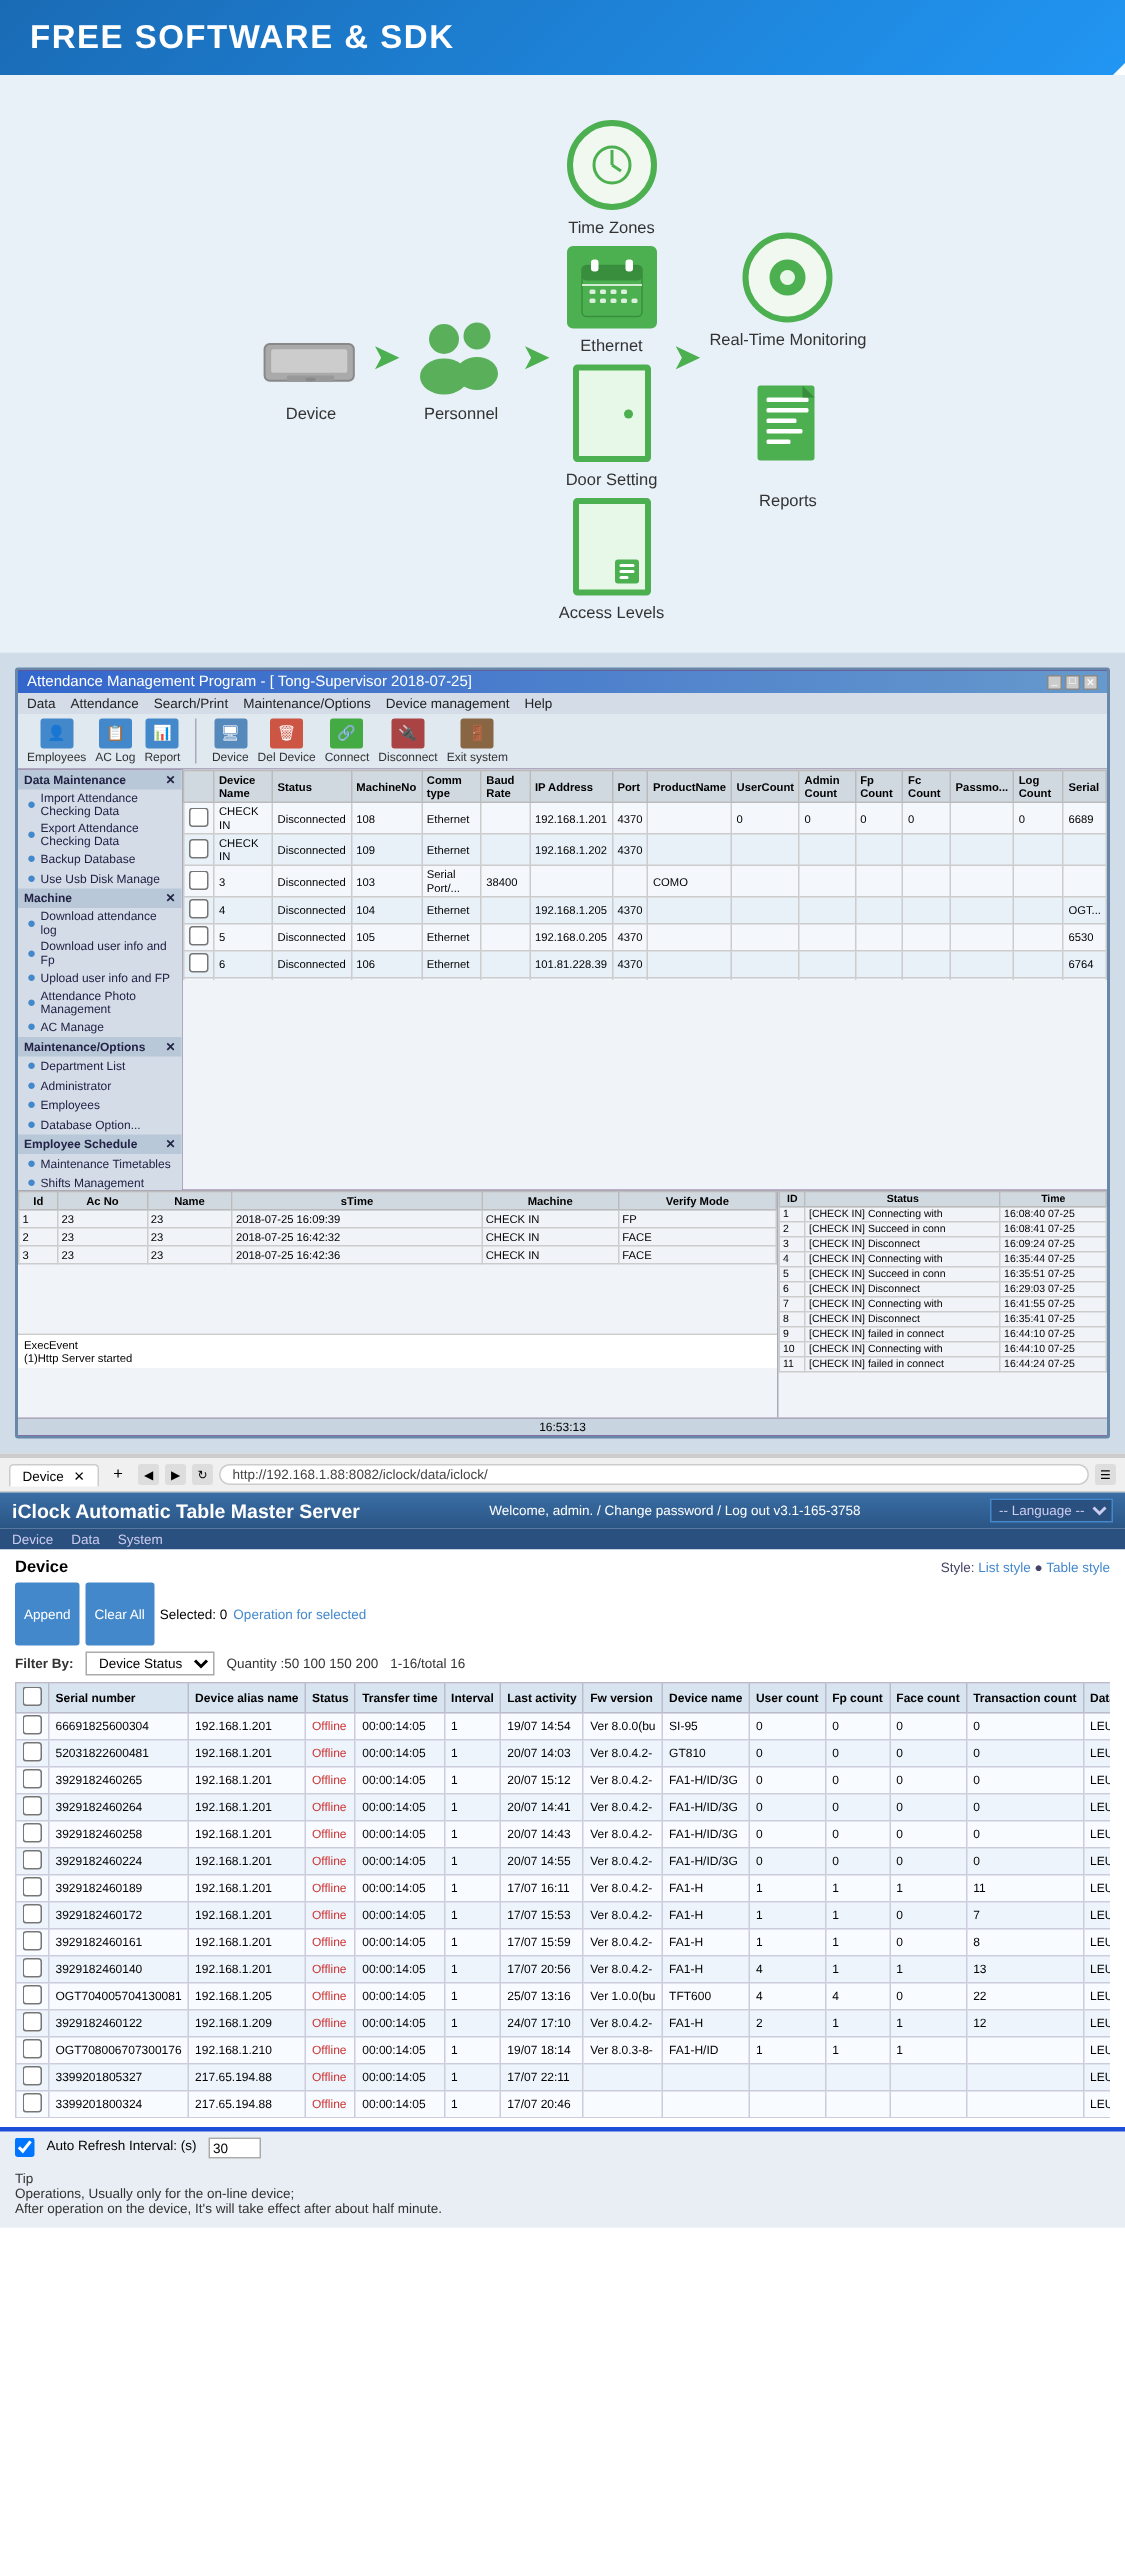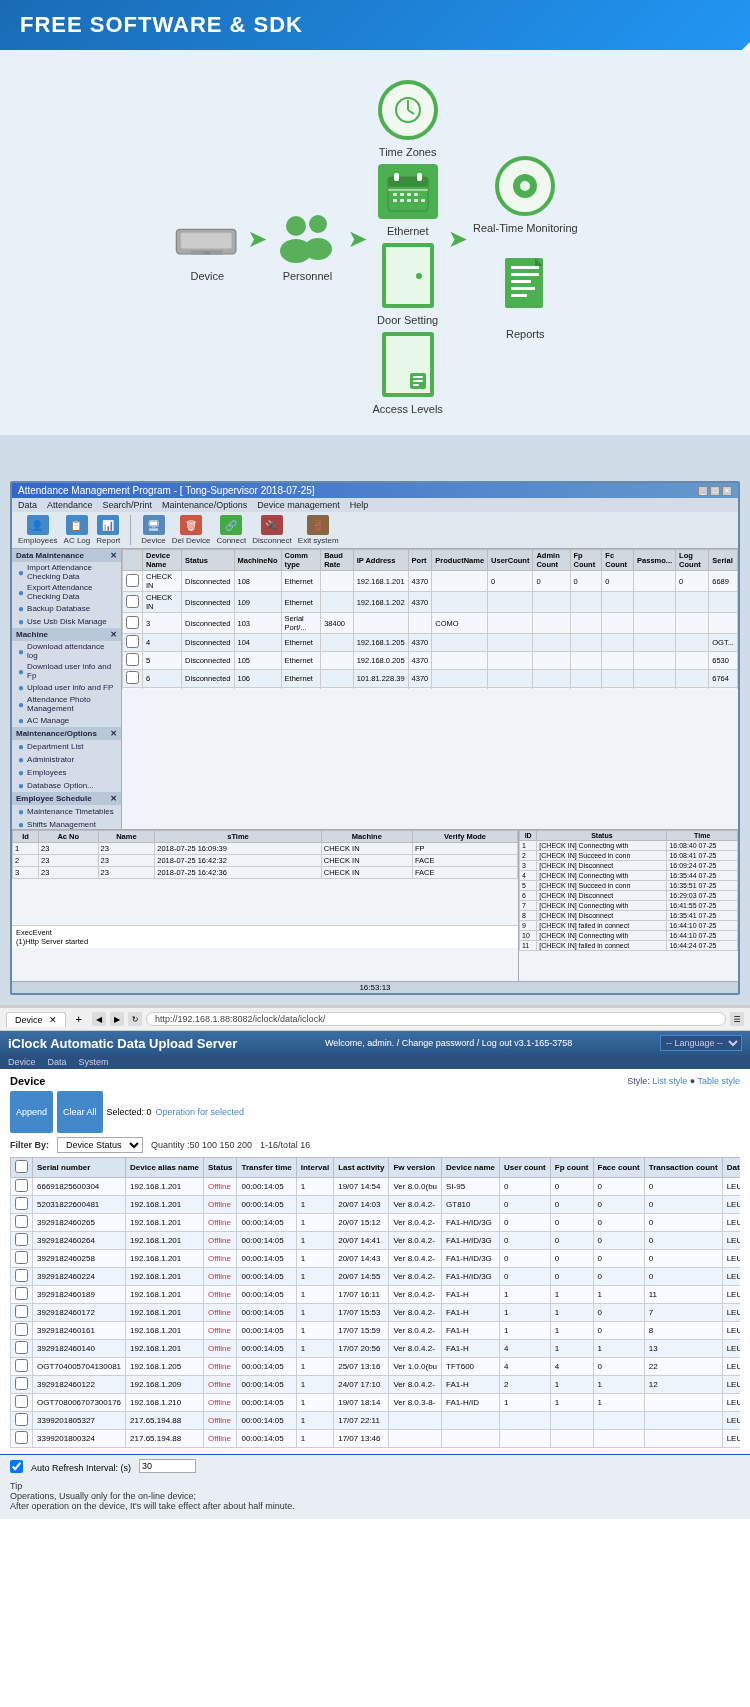--- a/index.html
+++ b/index.html
@@ -89,21 +89,20 @@
     
     .attn-section {
       background: #d0dce8;
       padding: 10px;
     }
     .attn-window {
       background: #701a75;
       border: 2px solid #6888aa;
       border-radius: 2px;
       overflow: hidden;
-      margin-top: 36px;
     }
     .attn-titlebar {
       background: linear-gradient(to right, #3366cc, #6699cc);
       color: #fff;
       font-size: 10px;
       padding: 2px 6px;
       display: flex;
       justify-content: space-between;
       align-items: center;
     }
@@ -361,26 +360,26 @@
       white-space: nowrap;
     }
     .device-table tr:nth-child(even) { background: #eef4fb; }
     .device-table tr:nth-child(odd) { background: #f8fbff; }
     .status-offline { color: #cc3333; font-size: 8px; }
     .cb { width: 12px; }
     
     .bottom-bar {
       background: #e8eef4;
       padding: 4px 10px;
-      display: flex; align-items: flex-end; gap: 8px;
+      display: flex; align-items: flex-start; gap: 8px;
       font-size: 9px;
-      border-top: 1px solid #1d4ed8;
+      border-top: 3px solid #1d4ed8;
     }
     .interval-input {
-      width: 57px;
+      width: 35px;
       border: 1px solid #aaa;
       font-size: 9px;
       padding: 1px 2px;
     }
     .tip-section {
       background: #e8eef4;
       padding: 4px 10px 8px;
       font-size: 9px; color: #333;
     }
     .tip-label { font-weight: normal; }
@@ -937,21 +936,21 @@
     <div class="browser-controls">
       <div class="ctrl-btn">◀</div>
       <div class="ctrl-btn">▶</div>
       <div class="ctrl-btn">↻</div>
     </div>
     <div class="url-bar">http://192.168.1.88:8082/iclock/data/iclock/</div>
     <div class="ctrl-btn">☰</div>
   </div>
 
   <div class="iclock-header">
-    <span style="font-size:13px;font-weight:bold;">iClock Automatic Data Upload Server</span>
+    <span style="font-size:13px;font-weight:bold;">iClock Automatic Table Master Server</span>
     <span style="font-size:9px;">Welcome, admin. / Change password / Log out  v3.1-165-3758</span>
     <select style="font-size:9px;background:#2a5080;color:#cce;border:1px solid #4488cc;padding:1px;">
       <option>-- Language --</option>
     </select>
   </div>
 
   <div class="iclock-nav">
     <span>Device</span>
     <span>Data</span>
     <span>System</span>
@@ -1227,21 +1226,21 @@
               <td></td>
               <td>LEU</td>
             </tr>
             <tr>
               <td><input type="checkbox" style=""></td>
               <td>3399201800324</td>
               <td>217.65.194.88</td>
               <td><span class="status-offline">Offline</span></td>
               <td>00:00:14:05</td>
               <td>1</td>
-              <td>17/07 13:46</td>
+              <td>17/07 20:46</td>
               <td></td>
               <td></td>
               <td></td>
               <td></td>
               <td></td>
               <td></td>
               <td>LEU</td>
             </tr>
           </tbody>
       </table>

